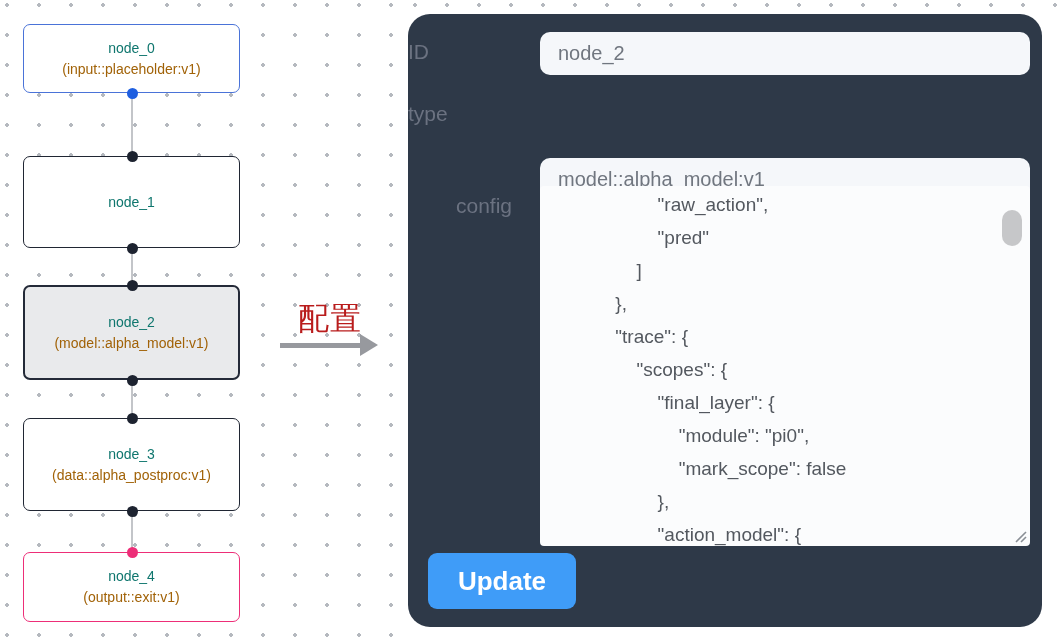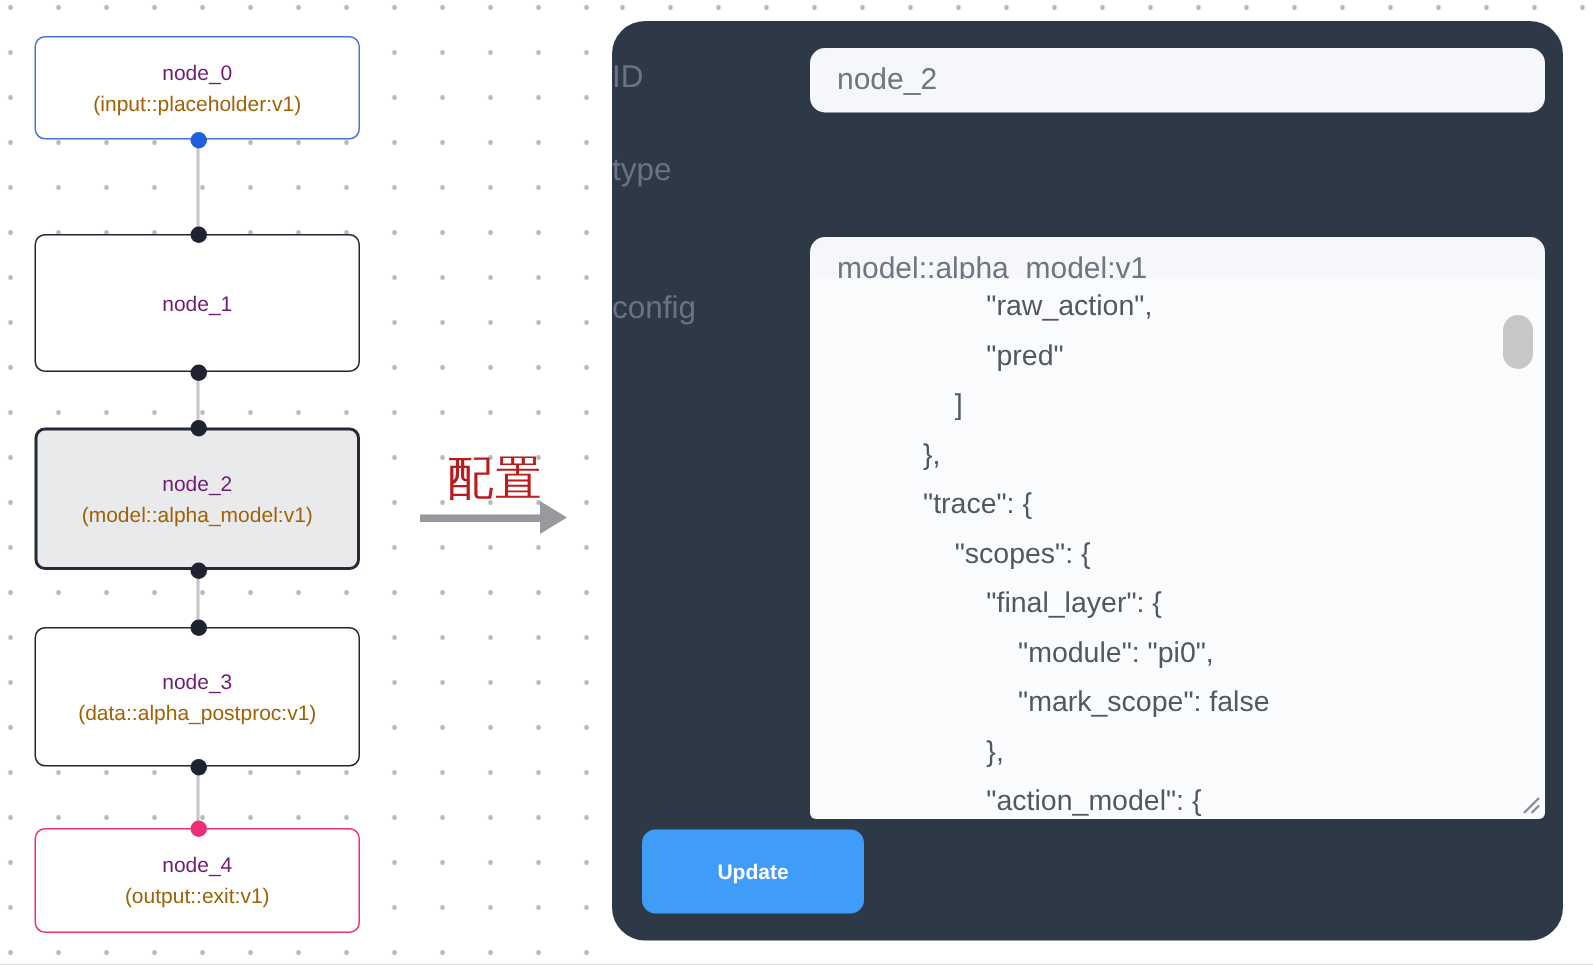--- a/index.html
+++ b/index.html
@@ -20,21 +20,21 @@
 
   
   .graph { position:absolute; left:23px; top:0; width:217px; height:643px; }
 
   .node {
     position:absolute; left:0; width:217px;
     background:#ffffff; border:1.6px solid #202633; border-radius:7px;
     display:flex; flex-direction:column; align-items:center; justify-content:center;
     z-index:2;
   }
-  .node-title { font-size:14px; line-height:21px; color:#701a75; text-align:center; }
+  .node-title { font-size:14px; line-height:21px; color:#0f766e; text-align:center; }
   .node-subtitle {
     font-size:14px; line-height:21px; color:#a16207; text-align:center;
     width:164px; word-break:break-all;
   }
   .n0 { top:24px;  height:69px; border-color:#4a73d8; }
   .n1 { top:156px; height:92px; }
   .n2 { top:285px; height:95px; border:2.5px solid #242a38; background:#e9eaec; }
   .n3 { top:418px; height:93px; }
   .n4 { top:552px; height:70px; border-color:#ed2e78; }
 
@@ -66,21 +66,21 @@
   .panel {
     position:absolute; left:408px; top:14px; width:634px; height:613px;
     background:#2e3948; border-radius:22px; overflow:hidden; z-index:4;
   }
   .field-label {
     position:absolute; left:0; width:102px; 
     font-size:21px; color:#6b7281;
   }
   .lbl-id     { top:26px; }
   .lbl-type   { top:88px; }
-  .lbl-config { top:180px; }
+  .lbl-config { top:180px;padding-left:48px; }
 
   .text-input {
     position:absolute; left:132px; width:490px; height:43px;
     border:none; outline:none; border-radius:10px; background:#f5f7fa;
     font-family:"Liberation Sans", sans-serif; font-size:20px; color:#70767f;
     padding:0 18px;
   }
   .inp-id   { top:18px; }
   .inp-type { top:96px;margin-top:48px; }
 
@@ -93,21 +93,21 @@
   }
   .scroll-thumb {
     position:absolute; right:8px; top:24px; width:20px; height:36px;
     background:#c6c7c9; border-radius:10px;
   }
   .resize-handle { position:absolute; right:3px; bottom:3px; width:15px; height:15px; }
 
   .update-btn {
     position:absolute; left:20px; top:539px; width:148px; height:56px;
     background:#3f9cf8; border:none; border-radius:9px;
-    color:#ffffff; font-family:"Liberation Sans", sans-serif; font-size:14px; font-weight:bold;
+    color:#ffffff; font-family:"Liberation Sans", sans-serif; font-size:26px; font-weight:bold;
     display:flex; align-items:center; justify-content:center; cursor:pointer;
   }
 </style>
 </head>
 <body>
 
 <div class="canvas">
 
   <div class="dots dots-left"></div>
   <div class="dots dots-topright"></div>

